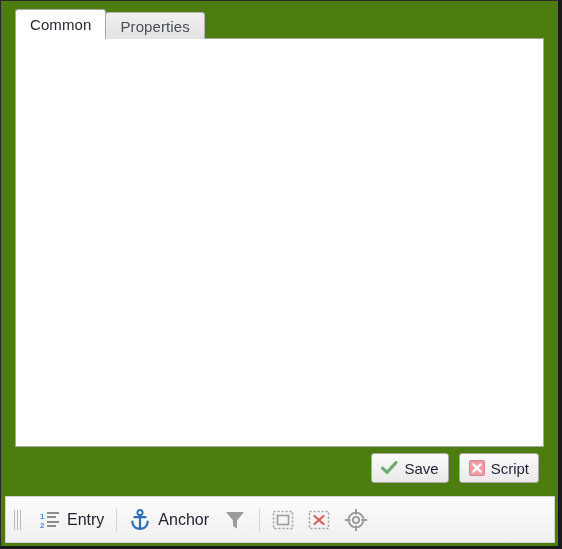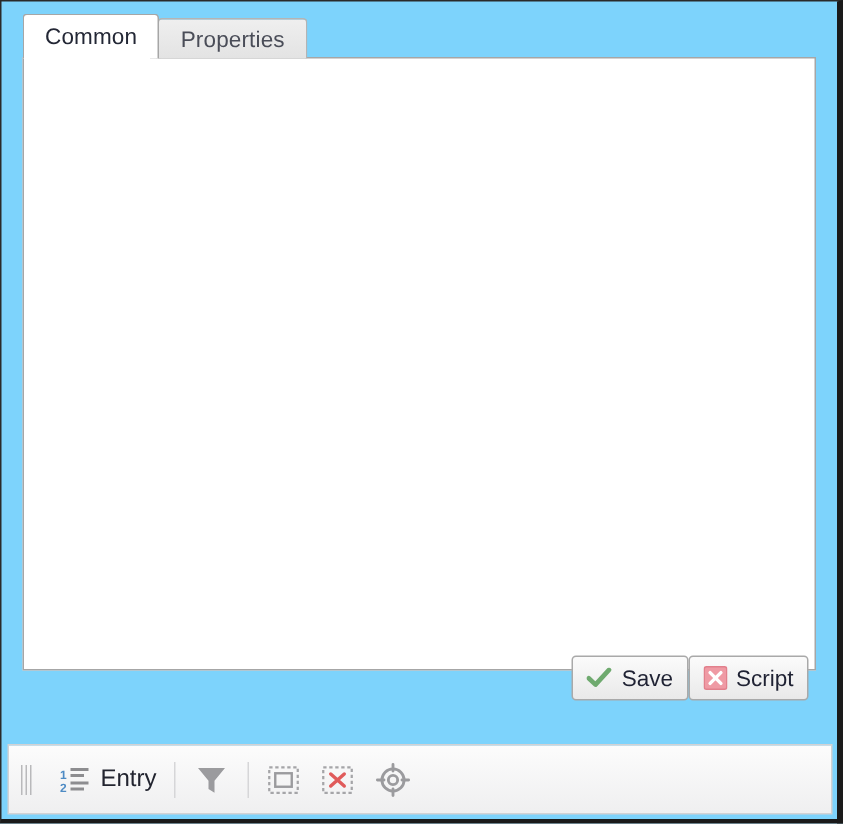--- a/index.html
+++ b/index.html
@@ -15,21 +15,21 @@
     color: #1f2233;
   }
 
   
   #window {
     position: absolute;
     left: 0; top: 0;
     width: 562px;
     height: 549px;
     box-sizing: border-box;
-    background: #7dd3fc;
+    background: #4d7c0f;
     border: 1px solid #2a2a2a;
     border-right-width: 4px;
     border-bottom-width: 3px;
     border-right-color: #1a1a1a;
     border-bottom-color: #1a1a1a;
   }
 
   
   #tabstrip {
     position: absolute;
@@ -170,23 +170,23 @@
     cursor: default;
     white-space: nowrap;
   }
 
   .ico { display: inline-block; line-height: 0; }
 
   
   #footer {
     position: absolute;
     right: 19px;
-    top: 436px;
-    display: flex;
-    gap: 0;
+    top: 452px;
+    display: flex;
+    gap: 10px;
     z-index: 4;
   }
   #footer .btn { height: 30px; padding: 0 9px; }
 
   
   #toolbar {
     position: absolute;
     left: 4px;
     top: 495px;
     width: 550px;
@@ -327,20 +327,31 @@
           <rect x="7" y="5" width="9" height="2" fill="#8d8d90"></rect>
           <rect x="7" y="10" width="12" height="2" fill="#8d8d90"></rect>
           <rect x="7" y="14" width="9" height="2" fill="#8d8d90"></rect>
         </svg>
       </span>
       <span>Entry</span>
     </div>
 
     <div class="tbsep"></div>
 
+    <div class="tbitem">
+      <span class="ico">
+        <svg width="22" height="22" viewBox="0 0 22 22">
+          <circle cx="11" cy="3.6" r="2.6" fill="none" stroke="#2f6db5" stroke-width="1.9"></circle>
+          <path d="M11 6 L11 19" stroke="#2f6db5" stroke-width="2.2" stroke-linecap="round"></path>
+          <path d="M5.5 8.2 L16.5 8.2" stroke="#2f6db5" stroke-width="2.2" stroke-linecap="round"></path>
+          <path d="M3.4 12.6 C3.4 18.2 8 19.8 11 19.8 C14 19.8 18.6 18.2 18.6 12.6" fill="none" stroke="#2f6db5" stroke-width="2.2" stroke-linecap="round"></path>
+        </svg>
+      </span>
+      <span>Anchor</span>
+    </div>
 
     <div class="tbitem">
       <span class="ico">
         <svg width="24" height="22" viewBox="0 0 24 22">
           <path d="M3 3 L21 3 L14 11.5 L14 19.5 L10 17 L10 11.5 Z" fill="#9b9b9e"></path>
         </svg>
       </span>
     </div>
 
     <div class="tbsep"></div>

